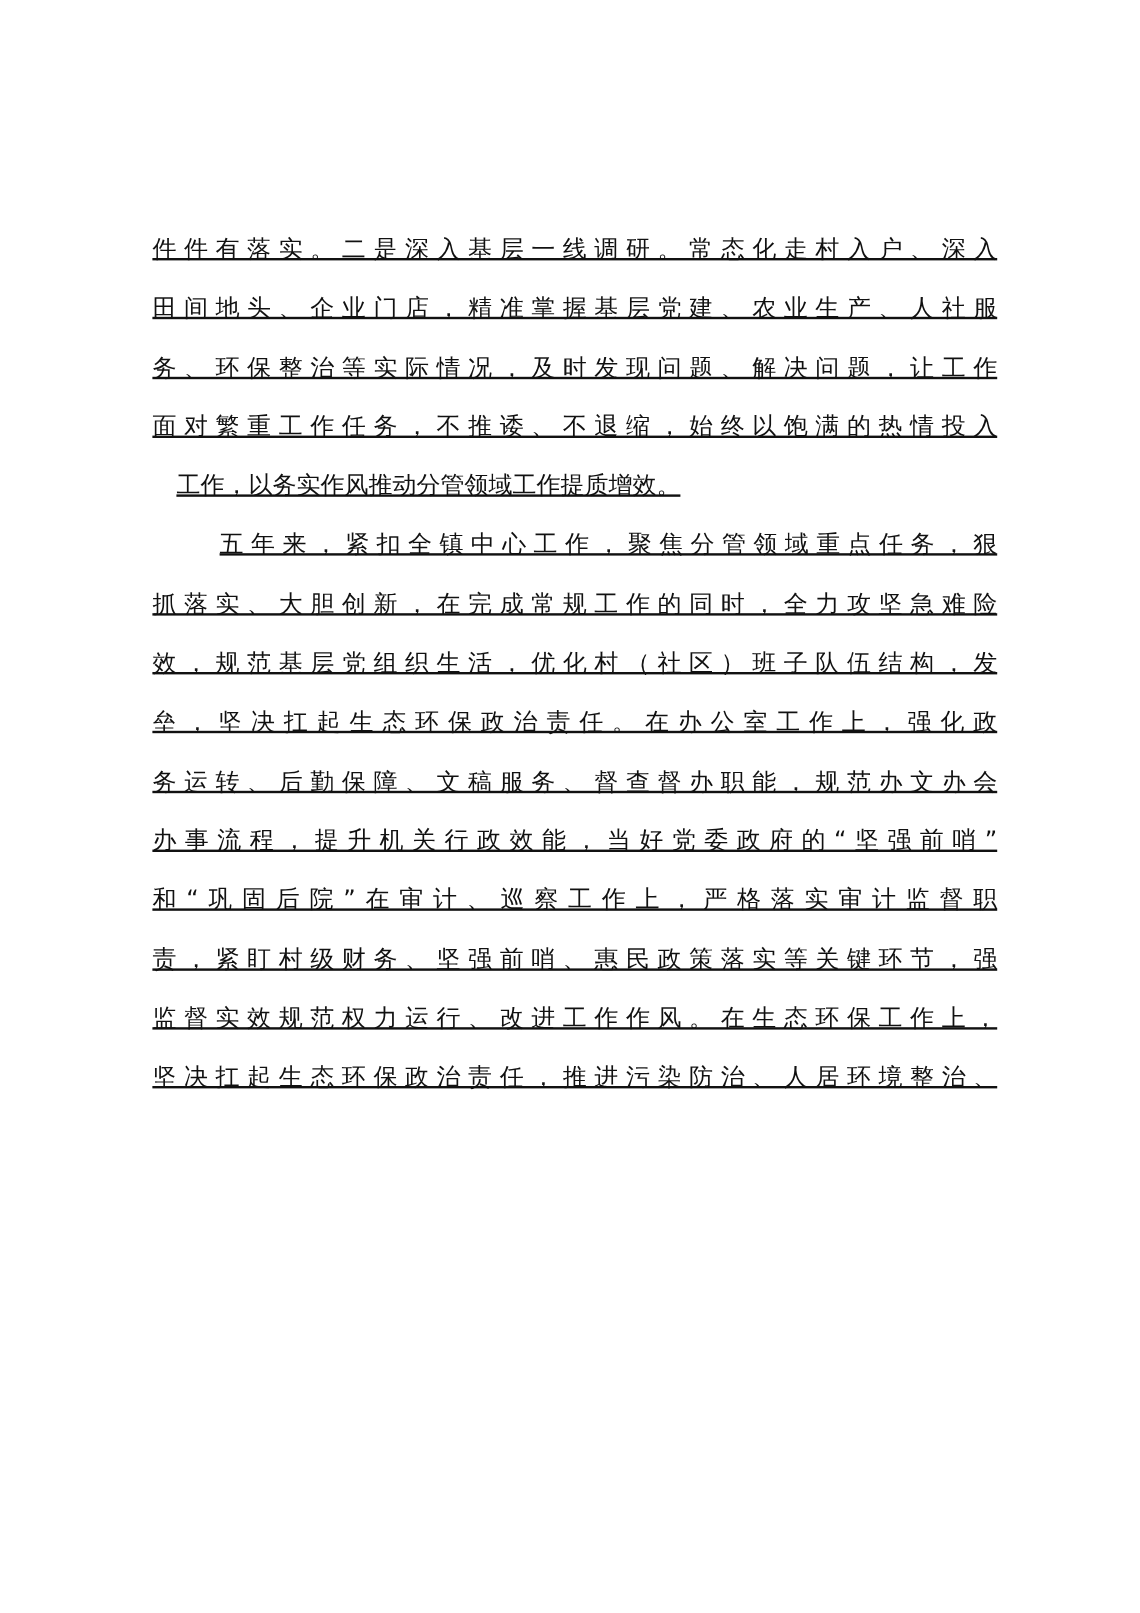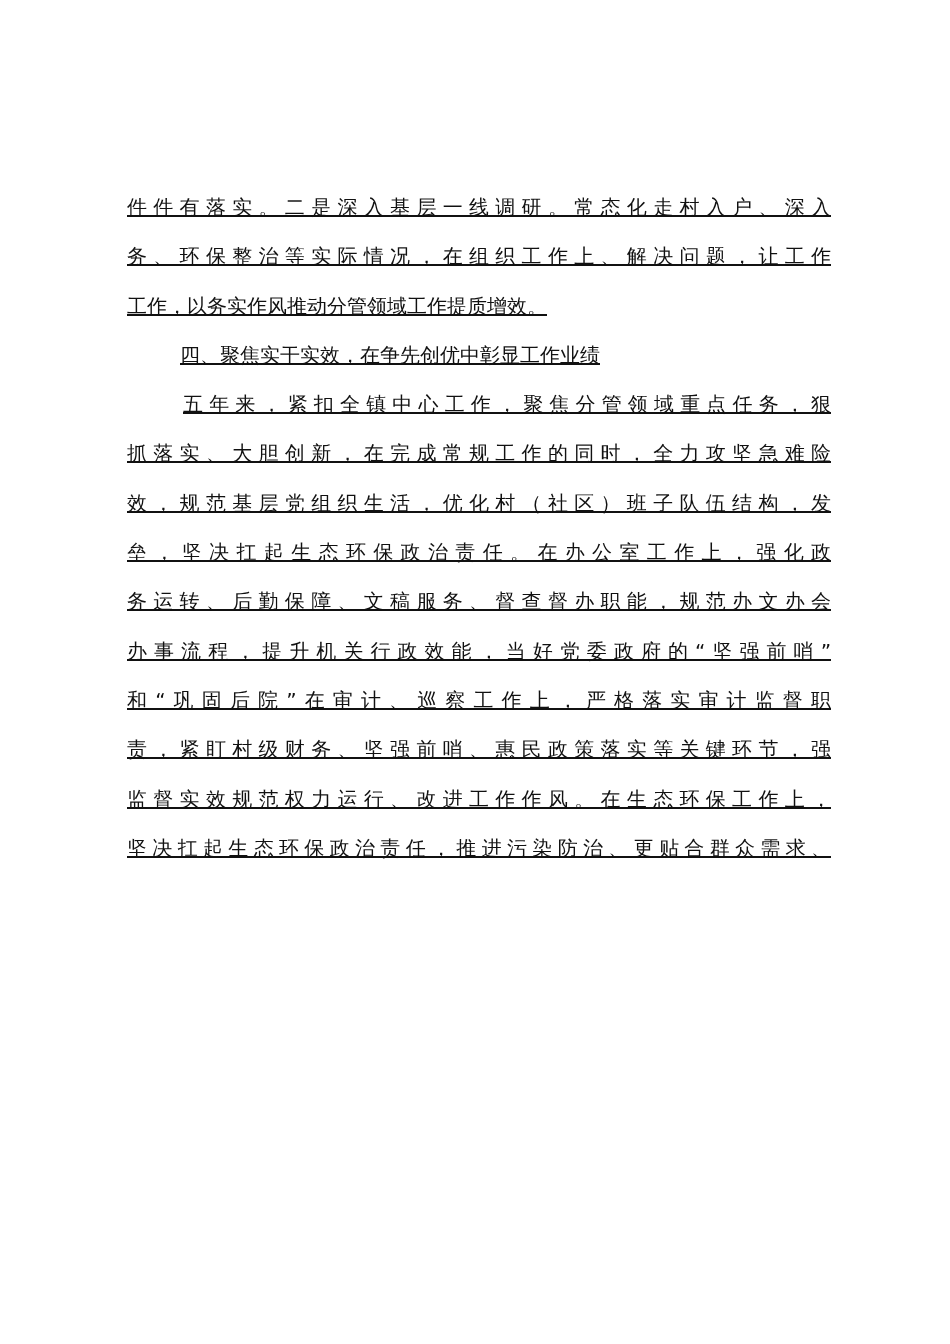--- a/index.html
+++ b/index.html
@@ -34,46 +34,48 @@
     line-height: 49.3px;
     font-size: 20px;
     white-space: nowrap;
     text-align: justify;
     text-align-last: justify;
     letter-spacing: 0px;
     text-decoration: underline;
   }
   .line.last {
     text-align-last: left;
+    margin-left: 20px;
   }
   .line.heading {
     text-align-last: left;
     padding-left: 53px;
   }
   .line.indent {
     padding-left: 56px;
   }
 </style>
 </head>
 <body>
 
 <div class="page">
   <div class="text-block">
     <div>
       <div class="line">件件有落实。二是深入基层一线调研。常态化走村入户、深入</div>
-      <div class="line">务、环保整治等实际情况，在组织工作上、解决问题，让工作</div>
+      <div class="line">田间地头、企业门店，精准掌握基层党建、农业生产、人社服</div>
+      <div class="line">务、环保整治等实际情况，及时发现问题、解决问题，让工作</div>
+      <div class="line">面对繁重工作任务，不推诿、不退缩，始终以饱满的热情投入</div>
       <div class="line last">工作，以务实作风推动分管领域工作提质增效。</div>
     </div>
-    <div class="line heading">四、聚焦实干实效，在争先创优中彰显工作业绩</div>
     <div>
       <div class="line indent">五年来，紧扣全镇中心工作，聚焦分管领域重点任务，狠</div>
       <div class="line">抓落实、大胆创新，在完成常规工作的同时，全力攻坚急难险</div>
       <div class="line">效，规范基层党组织生活，优化村（社区）班子队伍结构，发</div>
       <div class="line">垒，坚决扛起生态环保政治责任。在办公室工作上，强化政</div>
       <div class="line">务运转、后勤保障、文稿服务、督查督办职能，规范办文办会</div>
       <div class="line">办事流程，提升机关行政效能，当好党委政府的“坚强前哨”</div>
       <div class="line">和“巩固后院”在审计、巡察工作上，严格落实审计监督职</div>
       <div class="line">责，紧盯村级财务、坚强前哨、惠民政策落实等关键环节，强</div>
       <div class="line">监督实效规范权力运行、改进工作作风。在生态环保工作上，</div>
-      <div class="line">坚决扛起生态环保政治责任，推进污染防治、更贴合群众需求、</div>
+      <div class="line">坚决扛起生态环保政治责任，推进污染防治、人居环境整治、</div>
     </div>
   </div>
 </div>
 
 </body></html>

